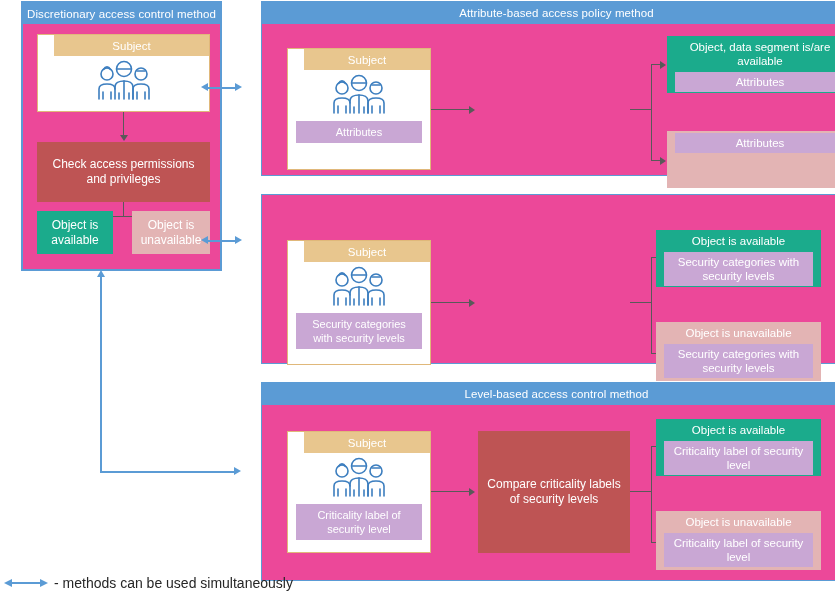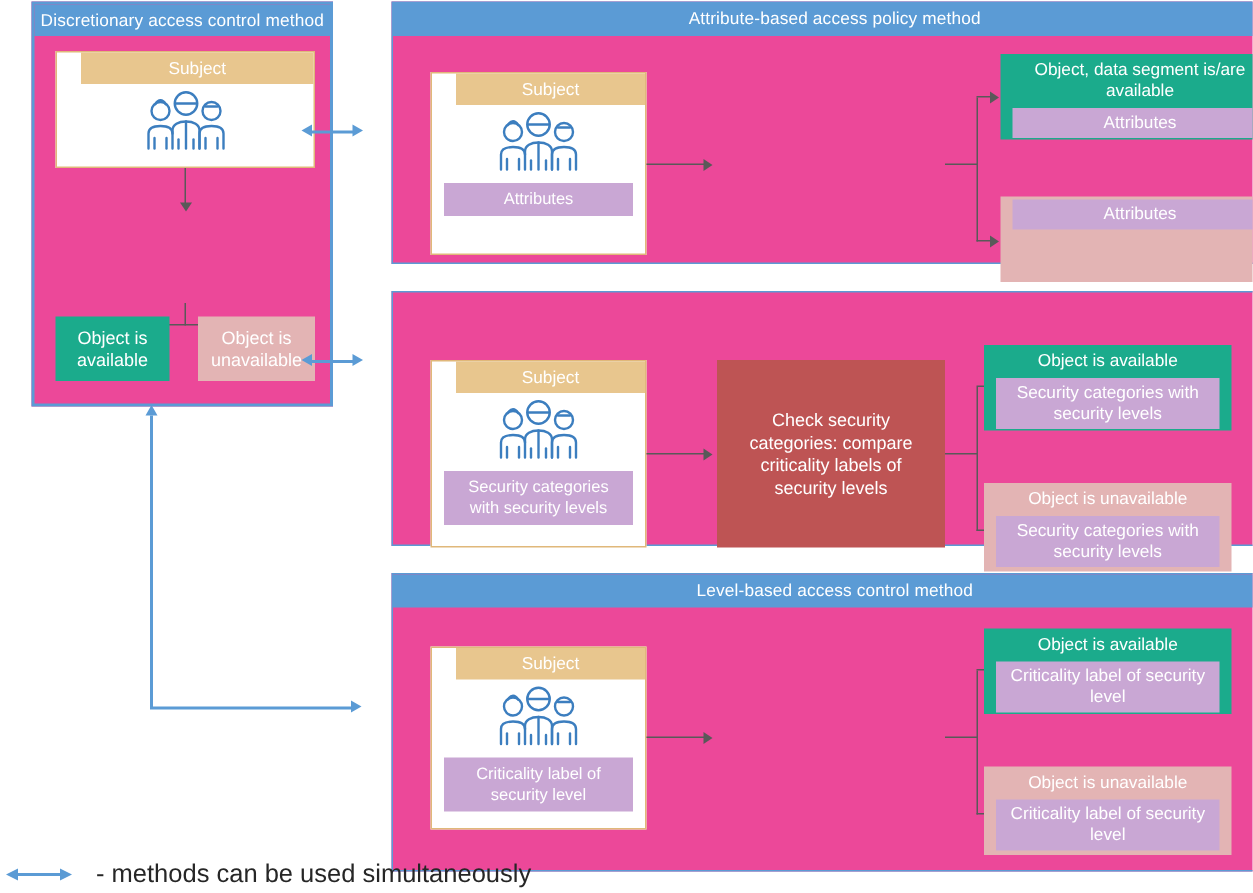--- a/index.html
+++ b/index.html
@@ -58,21 +58,21 @@
   .bl{position:absolute;background:#5B9BD5;}
   .bar-l{position:absolute;width:0;height:0;border-top:4.5px solid transparent;
          border-bottom:4.5px solid transparent;border-right:7px solid #5B9BD5;}
   .bar-r{position:absolute;width:0;height:0;border-top:4.5px solid transparent;
          border-bottom:4.5px solid transparent;border-left:7px solid #5B9BD5;}
   .bar-u{position:absolute;width:0;height:0;border-left:4.5px solid transparent;
          border-right:4.5px solid transparent;border-bottom:7px solid #5B9BD5;}
 
   
   #legend{position:absolute;left:4px;top:572px;width:420px;height:22px;display:flex;align-items:center;}
-  #legend .leg-text{font-size:17px;color:#262626;margin-left:16px;}
+  #legend .leg-text{font-size:14px;color:#262626;margin-left:6px;}
 </style>
 </head>
 <body>
 
 <div class="panel" id="panel-discretionary">
   <div class="panel-head">Discretionary access control method</div>
   <div class="panel-body">
 
     <div class="subject" style="left:14px;top:10px;width:173px;height:78px;">
       <div class="subject-head">Subject</div>
@@ -96,20 +96,21 @@
             <path d="M44 33v7"></path>
               <path d="M52 33v7"></path>
           </svg>
         </span>
       </div>
     </div>
 
     <div class="gl" style="left:100px;top:88px;width:1.4px;height:25px;"></div>
     <div class="gav" style="left:96.5px;top:111px;"></div>
 
+    <div class="process" style="left:14px;top:118px;width:173px;height:60px;">Check access permissions and privileges</div>
 
     <div class="gl" style="left:100px;top:178px;width:1.4px;height:15px;"></div>
     <div class="gl" style="left:52px;top:192px;width:97px;height:1.4px;"></div>
     <div class="gl" style="left:52px;top:192px;width:1.4px;height:13px;"></div>
     <div class="gl" style="left:147.6px;top:192px;width:1.4px;height:13px;"></div>
     <div class="gav" style="left:48.7px;top:203px;"></div>
     <div class="gav" style="left:144.3px;top:203px;"></div>
 
     <div class="res-green res-flat" style="left:14px;top:187px;width:76px;height:43px;">Object is available</div>
     <div class="res-pink res-flat" style="left:109px;top:187px;width:78px;height:43px;">Object is unavailable</div>
@@ -196,21 +197,20 @@
               <path d="M52 33v7"></path>
           </svg>
         </span>
         <div class="badge" style="width:126px;margin-top:2px;">Security categories with security levels</div>
       </div>
     </div>
 
     <div class="gl" style="left:169px;top:85px;width:40px;height:1.4px;"></div>
     <div class="gah" style="left:207px;top:82px;"></div>
 
-    <div class="process" style="left:216px;top:23px;width:152px;height:125px;">Check security categories: compare criticality labels of security levels</div>
 
     <div class="gl" style="left:368px;top:85px;width:22px;height:1.4px;"></div>
     <div class="gl" style="left:388.6px;top:41px;width:1.4px;height:96px;"></div>
     <div class="gl" style="left:388.6px;top:40px;width:12px;height:1.4px;"></div>
     <div class="gl" style="left:388.6px;top:135.6px;width:12px;height:1.4px;"></div>
     <div class="gah" style="left:398px;top:37px;"></div>
     <div class="gah" style="left:398px;top:132.6px;"></div>
 
     <div class="res-green" style="left:394px;top:13px;width:165px;height:57px;">
       <div class="res-title">Object is available</div>
@@ -251,20 +251,21 @@
               <path d="M52 33v7"></path>
           </svg>
         </span>
         <div class="badge" style="width:126px;margin-top:2px;">Criticality label of security level</div>
       </div>
     </div>
 
     <div class="gl" style="left:169px;top:86px;width:40px;height:1.4px;"></div>
     <div class="gah" style="left:207px;top:83px;"></div>
 
+    <div class="process" style="left:216px;top:26px;width:152px;height:122px;">Compare criticality labels of security levels</div>
 
     <div class="gl" style="left:368px;top:86px;width:22px;height:1.4px;"></div>
     <div class="gl" style="left:388.6px;top:42px;width:1.4px;height:96px;"></div>
     <div class="gl" style="left:388.6px;top:41px;width:12px;height:1.4px;"></div>
     <div class="gl" style="left:388.6px;top:136.6px;width:12px;height:1.4px;"></div>
     <div class="gah" style="left:398px;top:38px;"></div>
     <div class="gah" style="left:398px;top:133.6px;"></div>
 
     <div class="res-green" style="left:394px;top:14px;width:165px;height:57px;">
       <div class="res-title">Object is available</div>

